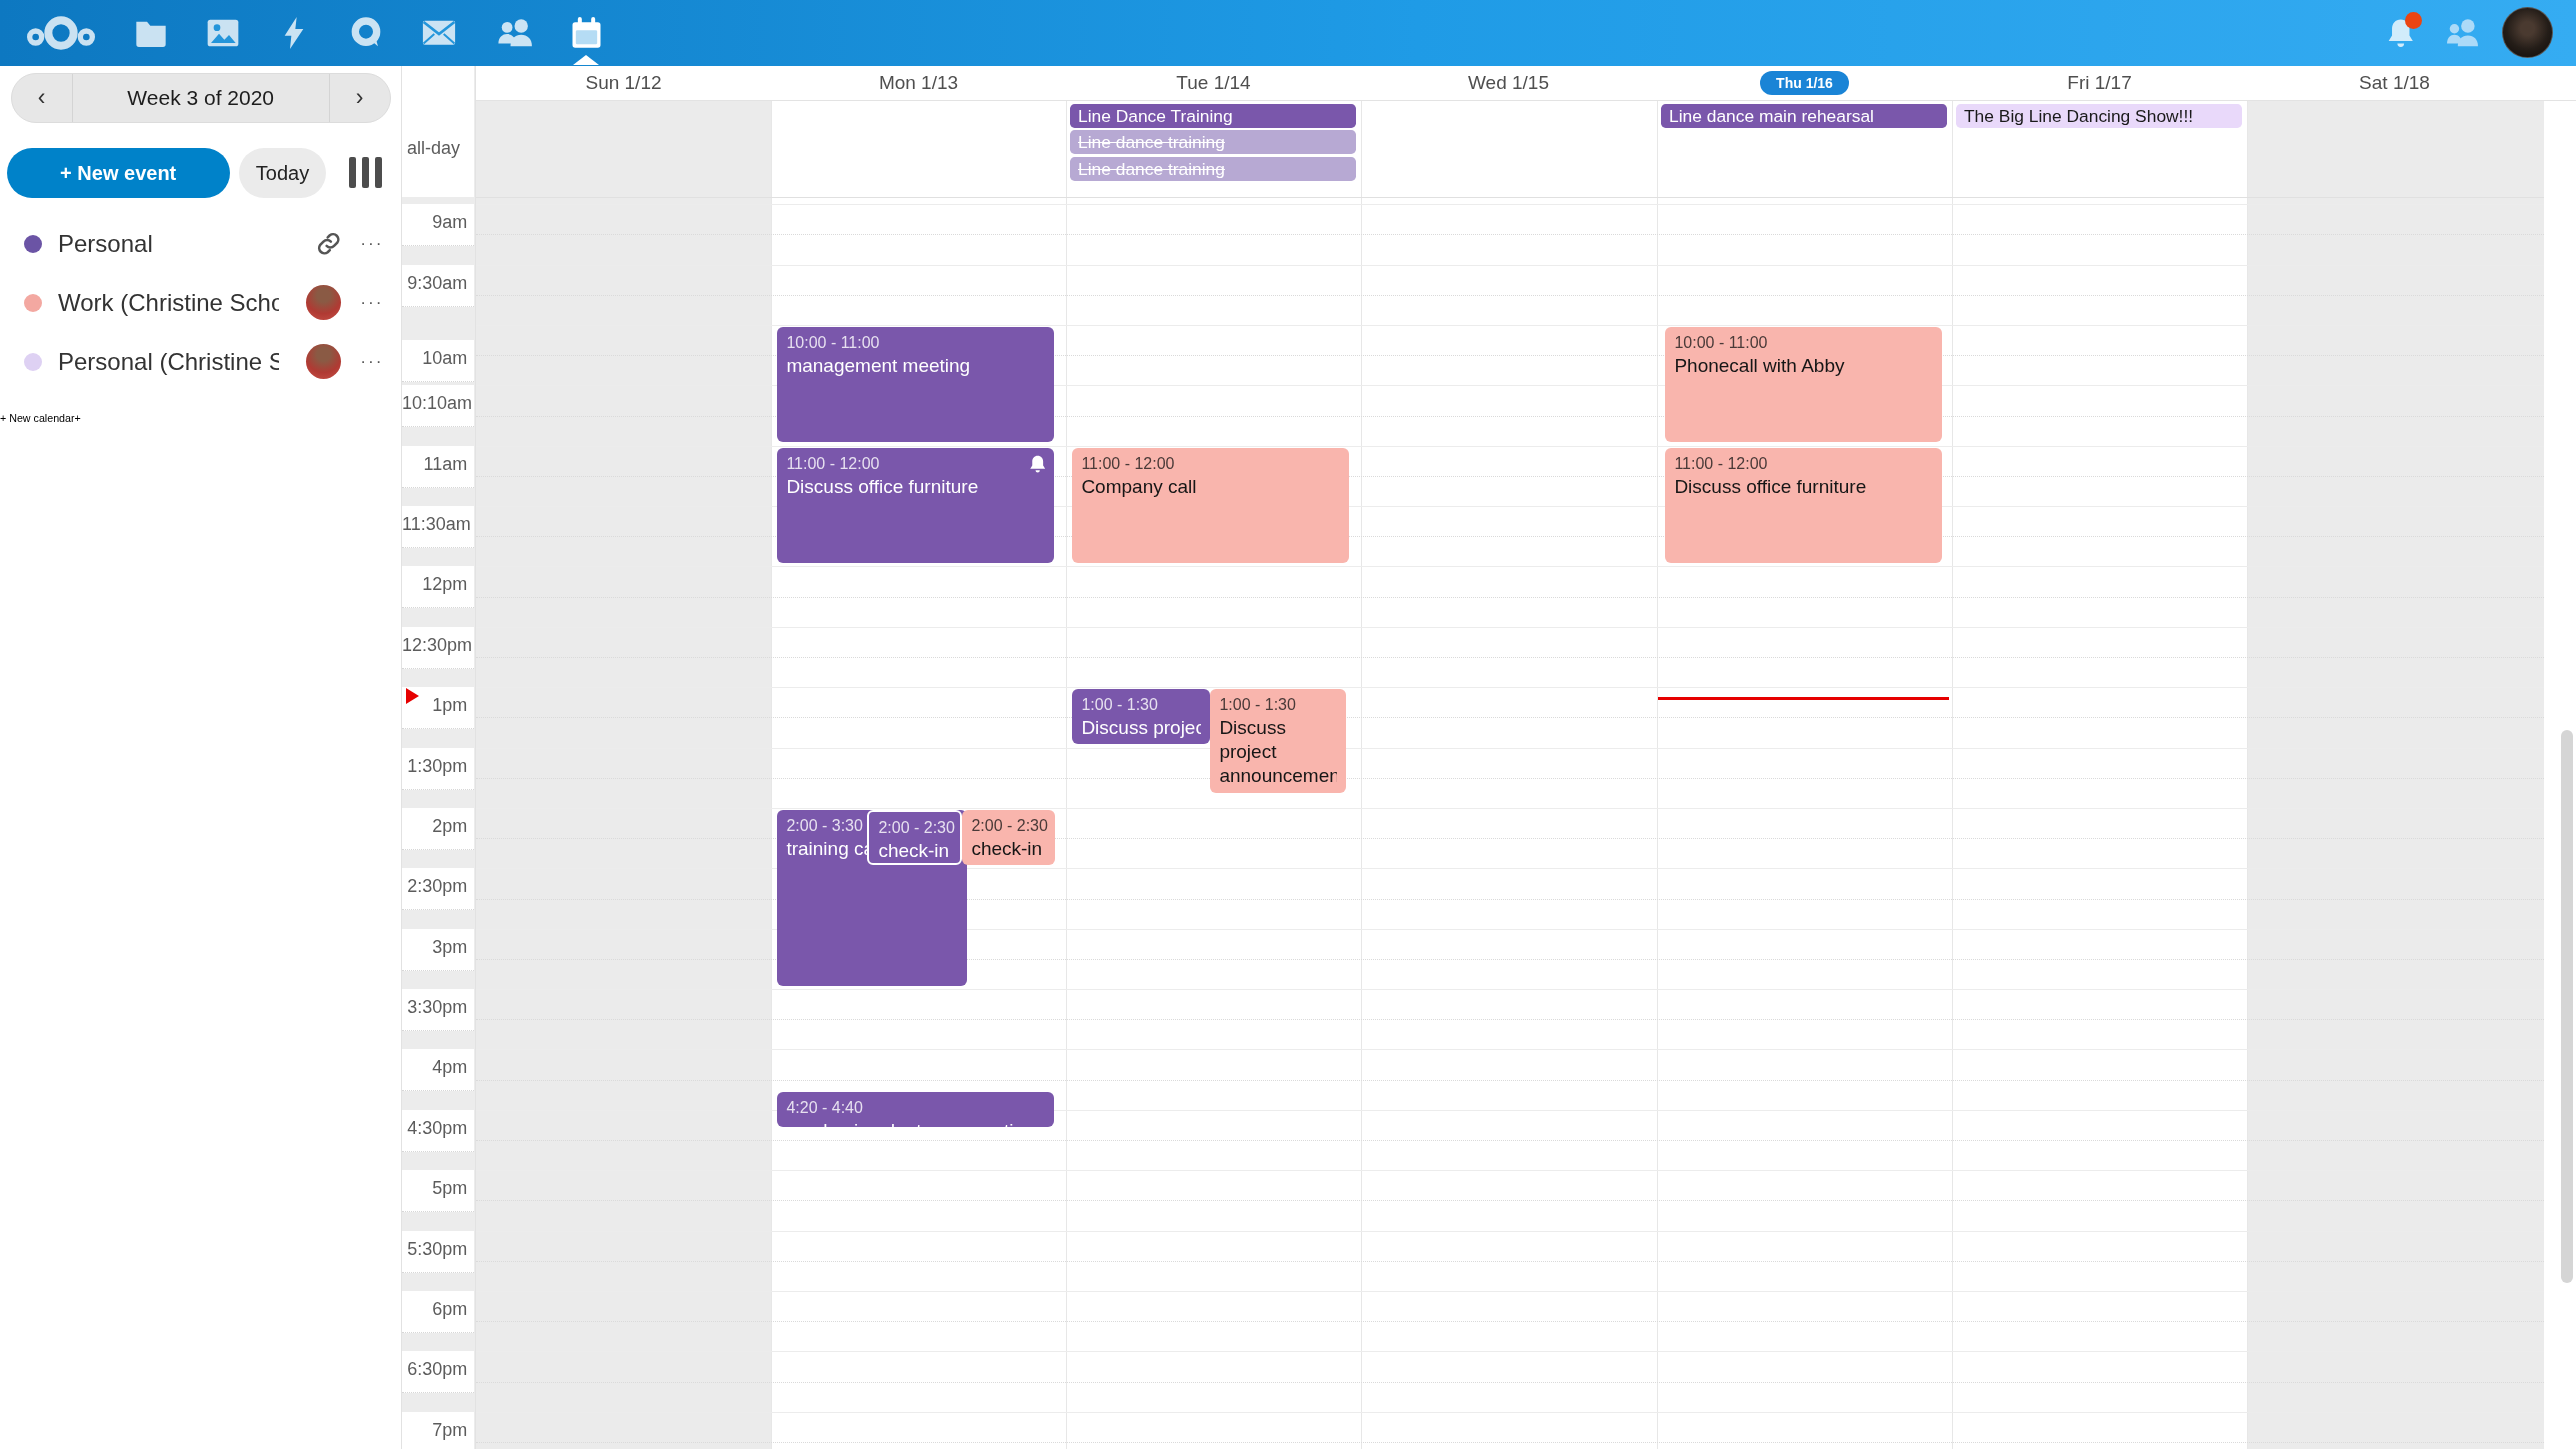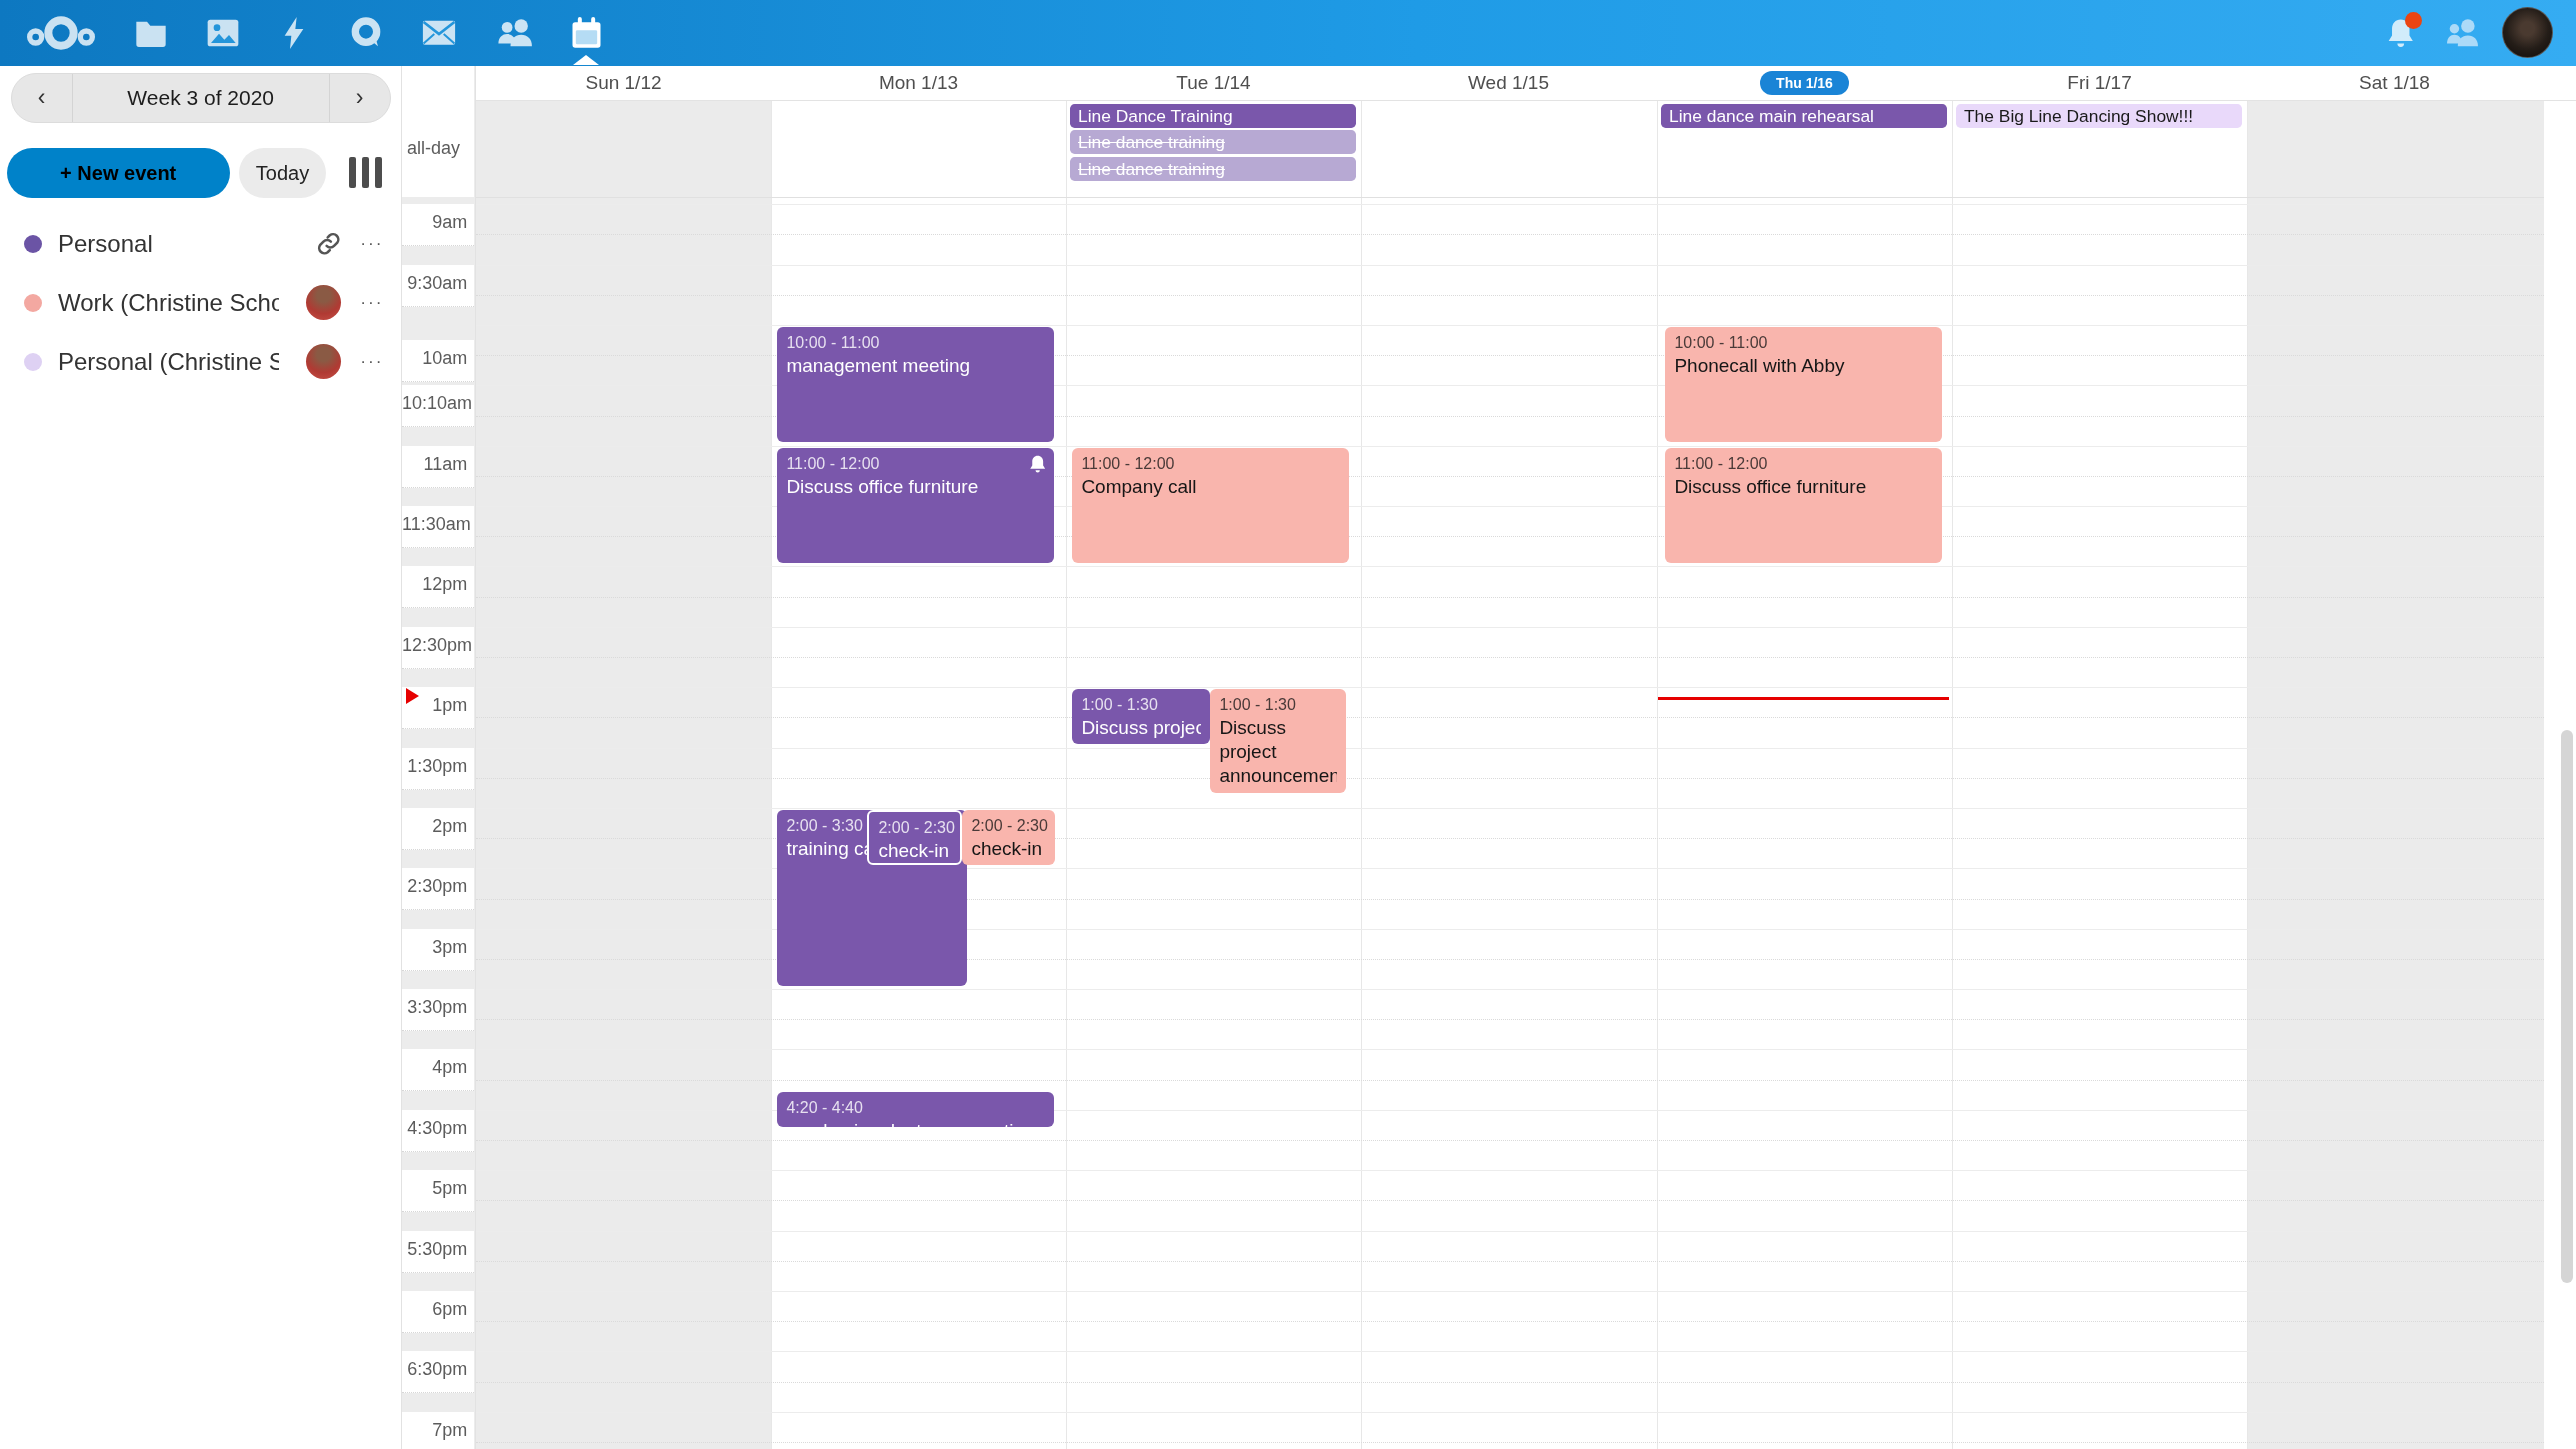--- a/index.html
+++ b/index.html
@@ -22,21 +22,21 @@
 
   
   .sidebar { position:absolute; left:0; top:66px; width:401px; bottom:0; background:#fff; z-index:20; }
   .weekpill { position:absolute; left:10.7px; top:6.7px; width:380px; height:50px;
     background:#e7e7e7; border:0.7px solid #dcdcdc; border-radius:25.5px; display:flex;
     align-items:center; justify-content:space-between; }
   .weekpill .chev { width:60px; text-align:center; font-size:23px; color:#333; cursor:pointer; }
   .weekpill .wlabel { flex:1; text-align:center; font-size:21px; color:#1d1d1d;
     border-left:0.7px solid #d4d4d4; border-right:0.7px solid #d4d4d4; line-height:48px; height:48px; cursor:pointer; }
   .btn-new { position:absolute; left:6.7px; top:82px; width:223px; height:50px; border-radius:25px;
-    background:#0082c9; color:#000000; font-size:20px; font-weight:bold; border:none;
+    background:#0082c9; color:#ffffff; font-size:20px; font-weight:bold; border:none;
     display:flex; align-items:center; justify-content:center; cursor:pointer; }
   .btn-today { position:absolute; left:239px; top:82px; width:87px; height:50px; border-radius:25px;
     background:#ebebeb; color:#222; font-size:20px; border:none; display:flex;
     align-items:center; justify-content:center; cursor:pointer; }
   .viewswitch { position:absolute; left:349px; top:91px; width:40px; height:32px;
     display:flex; gap:5.4px; cursor:pointer; }
   .viewswitch i { width:7.4px; height:31px; background:#4d4d4d; border-radius:2px; }
   .callist { position:absolute; left:0; top:148px; width:401px; }
   .calrow { position:relative; height:59px; display:flex; align-items:center; cursor:pointer; }
   .caldot { width:18px; height:18px; border-radius:50%; margin-left:24px; }
@@ -204,20 +204,24 @@
           <div class="dots">···</div>
         </div>
       </div>
       <div class="calrow">
         <div class="caldot" style="background: rgb(222, 209, 243);"></div>
         <div class="calname">Personal (Christine Scho...</div>
         <div class="calright">
           <div class="mini-avatar"></div>
           <div class="dots">···</div>
         </div>
+      </div>
+      <div class="newcal">
+        <div class="t">+ New calendar</div>
+        <div class="p">+</div>
       </div>
     </div>
 </nav>
 
 <div class="gutter" id="gutter">
   <div class="hdr"></div>
   <div class="allday-label">all-day</div>
 <div class="timebox" style="top: 138px;">9am</div>
     <div class="timebox" style="top: 199px;">9:30am</div>
     <div class="timebox" style="top: 274px;">10am</div>

